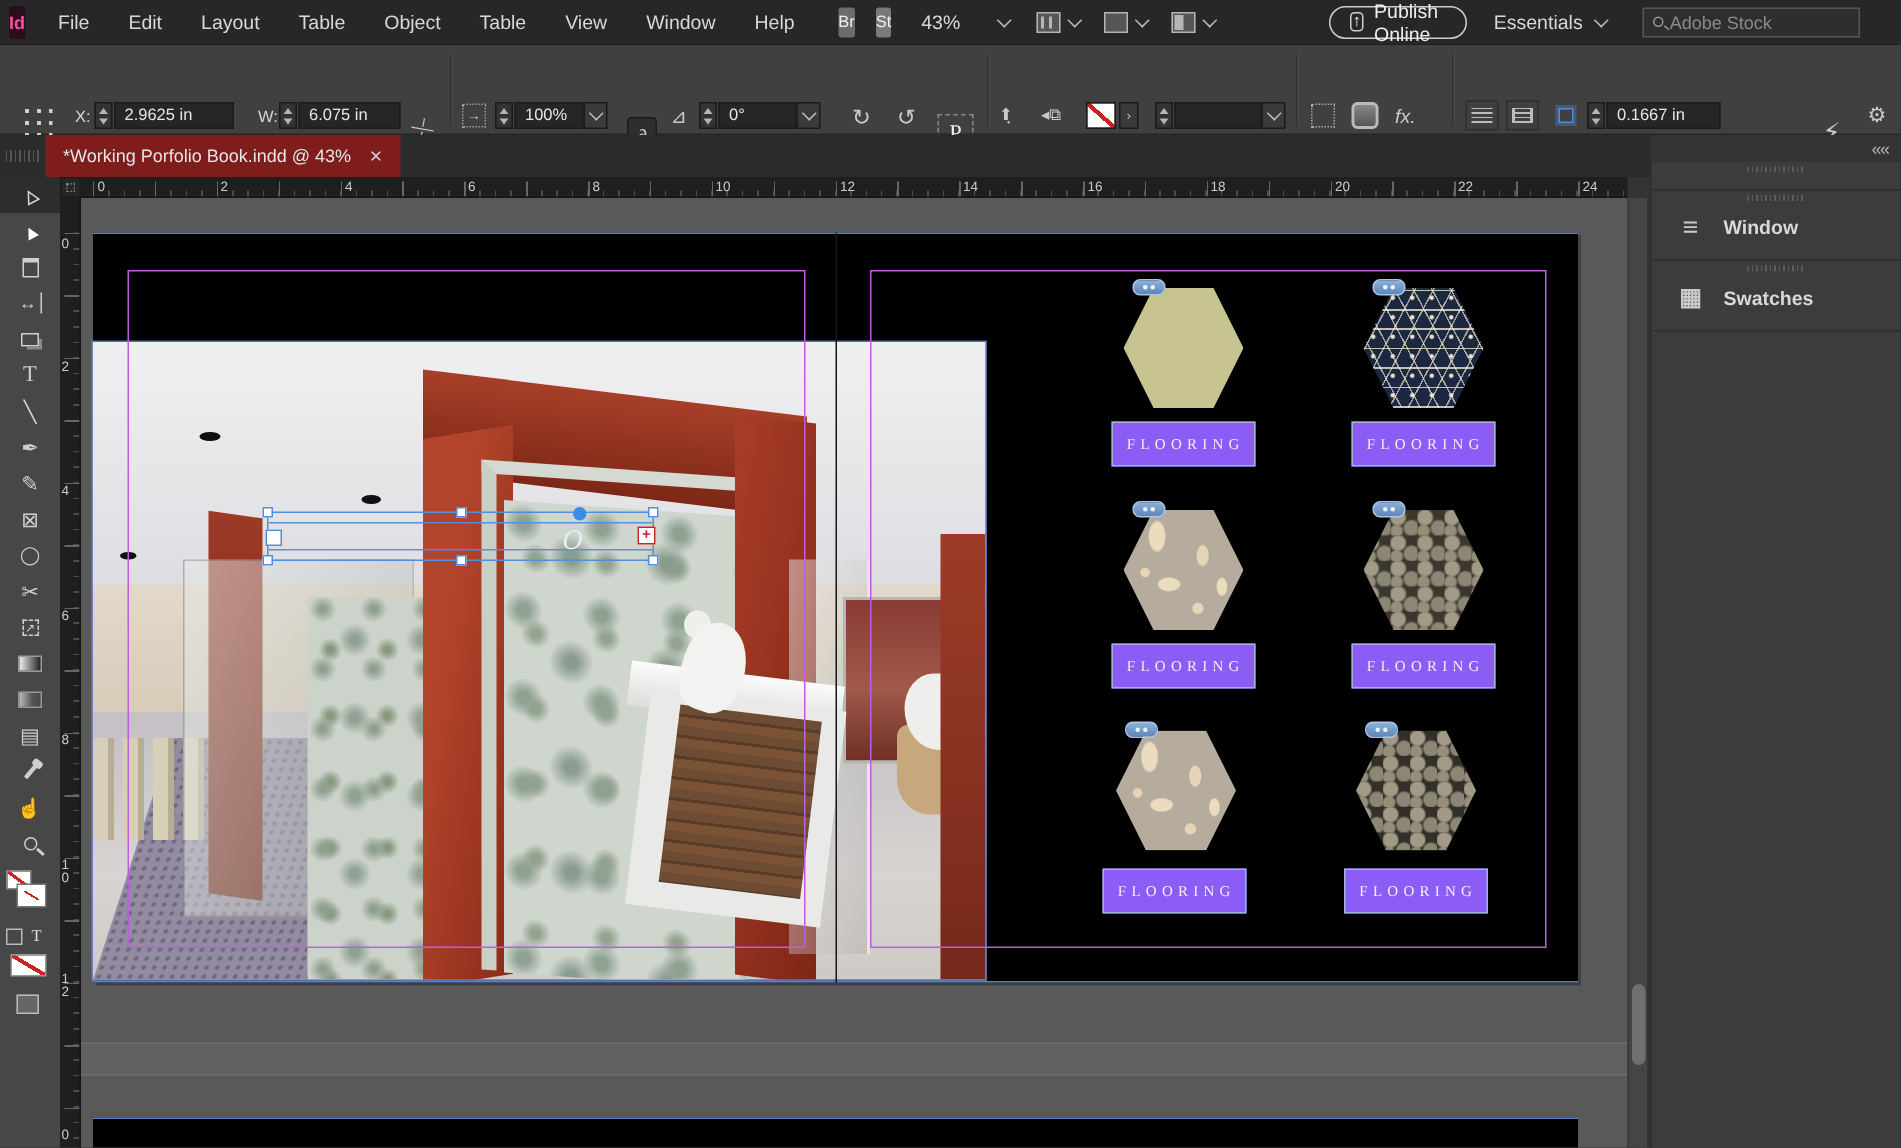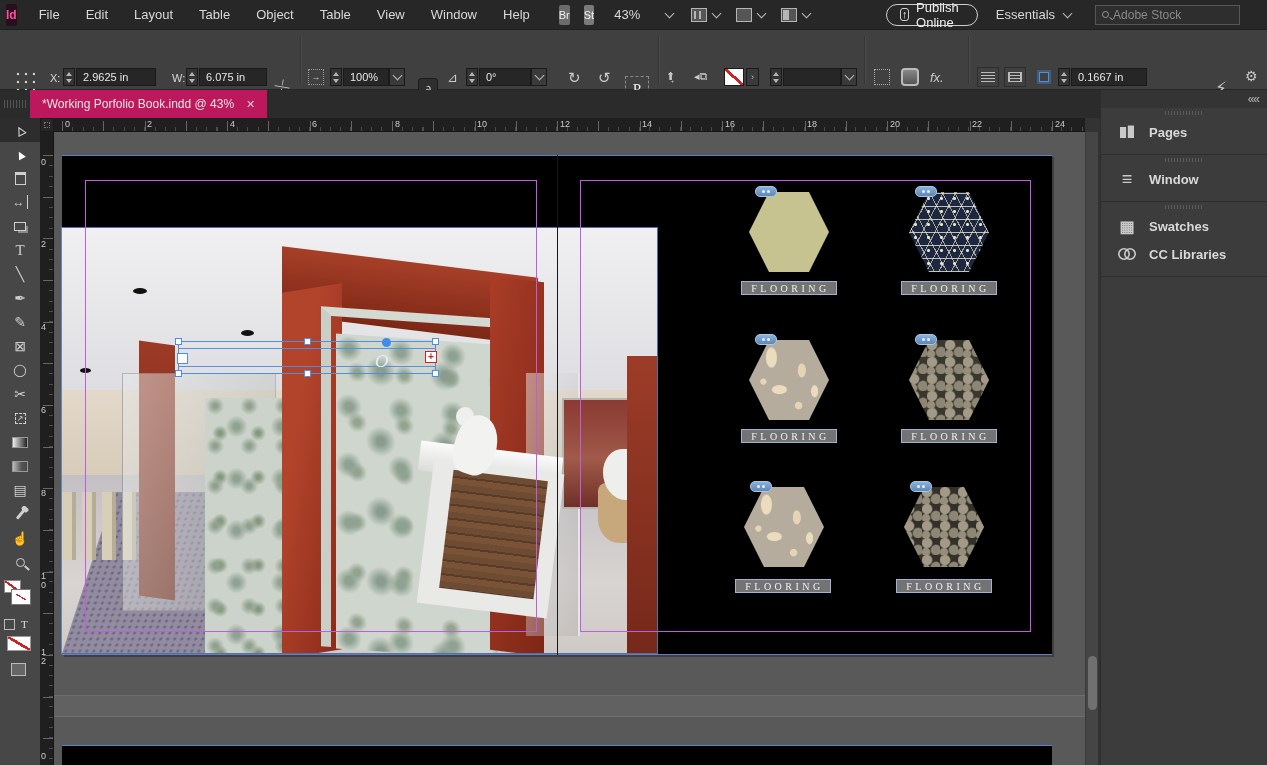--- a/index.html
+++ b/index.html
@@ -60,21 +60,21 @@
     color:#bbb; font-size:9px; display:flex; align-items:center; justify-content:center; }
   .wrap-btn { position:absolute; width:22px; height:20px; border:1px solid #2e2e2e; display:flex; align-items:center; justify-content:center; }
   .wrap-btn.active { background:#262626; border-color:#161616; }
   .wrap-glyph { width:14px; height:10px; background:repeating-linear-gradient(#bbb 0 1px, transparent 1px 3px); position:relative; }
   .wrap-glyph.dot::after { content:""; position:absolute; left:4px; top:2px; width:6px; height:6px; border-radius:50%; background:#bbb; box-shadow:0 0 0 2px #262626; }
 
   
   #tabbar { position:absolute; left:0; top:90px; width:1100px; height:28px; background:#2b2b2b; }
   #tab-grip { position:absolute; left:4px; top:10px; width:22px; height:8px;
     background:repeating-linear-gradient(90deg,#555 0 1px,transparent 1px 3px); }
-  #doc-tab { position:absolute; left:30px; top:0; height:28px; background:#be185d; color:#e4e4e4;
+  #doc-tab { position:absolute; left:30px; top:0; height:28px; background:#7f1d1d; color:#e4e4e4;
     font-size:12px; display:flex; align-items:center; padding:0 12px; gap:12px;text-align:right; }
   #doc-tab .close { color:#cfcfcf; font-size:11px; }
 
   
   #toolbar { position:absolute; left:0; top:118px; width:40px; height:647px; background:#474747; }
   .tool { width:40px; height:24px; display:flex; align-items:center; justify-content:center; color:#cfcfcf; font-size:14px; }
   .tool.active { background:#2d2d2d; }
   .tool .rot { display:inline-block; transform:rotate(-28deg); font-size:13px; }
   .tool .outline-arrow { color:transparent; -webkit-text-stroke:1px #d5d5d5; }
   .gradbox { width:16px; height:11px; border:1px solid #999; background:linear-gradient(90deg,#eee,#222); }
@@ -189,21 +189,21 @@
       radial-gradient(circle 6px at 62% 82%, #e6d4b6 0 55%, transparent 70%),
       radial-gradient(circle 5px at 18% 52%, #e6d4b6 0 55%, transparent 70%),
       radial-gradient(ellipse 7px 12px at 82% 64%, #ecdcbe 0 45%, transparent 55%); }
   .tex-stone { background-color:#3a372e;
     background-image:
       radial-gradient(circle at 5px 5px, #a29a86 0 4.5px, transparent 6px),
       radial-gradient(circle at 14px 12px, #8d8674 0 4.5px, transparent 6px),
       radial-gradient(circle at 4px 14px, #968e7b 0 3.5px, transparent 5px);
     background-size:18px 17px; }
   .tex-stone.dark { background-color:#33302a; }
-  .floor-label { position:absolute; width:96px; height:14px; border:1px solid #9fb3d9; background:#737373;
+  .floor-label { position:absolute; width:96px; height:30px; border:1px solid #9fb3d9; background:#8b5cf6;
     color:#eef0f4; font-family:"Liberation Serif", serif; font-size:10px; letter-spacing:3.5px;
     display:flex; align-items:center; justify-content:center; padding-left:3px; z-index:5; }
 
   
   #sel-frame { position:absolute; left:124px; top:209px; width:258px; height:33px;
     border:1px solid #4e8fe0; z-index:9; }
   #sel-frame .inline { position:absolute; left:0; width:100%; height:1px; background:rgba(78,143,224,.95); }
   .handle { position:absolute; width:7px; height:7px; background:#fff; border:1px solid #4e8fe0; }
   #inport { position:absolute; left:-2px; top:11px; width:11px; height:11px; background:#fff; border:1px solid #4e8fe0; }
   #overset { position:absolute; right:-2px; top:9px; width:12px; height:12px; background:#fff; border:1px solid #cc2222;
@@ -640,53 +640,34 @@
 <div id="rightpanel">
   <div id="rp-header">
     <span>«</span>
       <span>«</span>
   </div>
 
   <div class="rp-group">
     <div class="rp-grip">
         <span></span>
       </div>
-    <div class="rp-item">
-      <span class="rp-icon">
-        <svg width="18" height="16" viewBox="0 0 18 16">
-            <path fill="#c9c9c9" d="M2 3h6.5v11H2z"></path>
-            <path fill="#c9c9c9" d="M9.5 1.5H16v12.5H9.5z"></path>
-            <rect x="8.2" y="1" width="1.4" height="14" fill="#3c3c3c"></rect>
-          </svg>
-      </span>
-      <span>Pages</span>
-    </div>
   </div>
 
   <div class="rp-group">
     <div class="rp-grip">
         <span></span>
       </div>
     <div class="rp-item">
       <span class="rp-icon" style="font-size:18px;">≡</span>
       <span>Window</span>
     </div>
   </div>
 
   <div class="rp-group">
     <div class="rp-grip">
         <span></span>
       </div>
     <div class="rp-item">
       <span class="rp-icon" style="font-size:16px;">▦</span>
       <span>Swatches</span>
     </div>
-    <div class="rp-item">
-      <span class="rp-icon">
-        <svg width="20" height="14" viewBox="0 0 20 14">
-            <circle cx="7" cy="7" r="5.2" fill="none" stroke="#c9c9c9" stroke-width="1.6"></circle>
-            <circle cx="13" cy="7" r="5.2" fill="none" stroke="#c9c9c9" stroke-width="1.6"></circle>
-          </svg>
-      </span>
-      <span>CC Libraries</span>
-    </div>
   </div>
 </div>
 
 </body></html>

